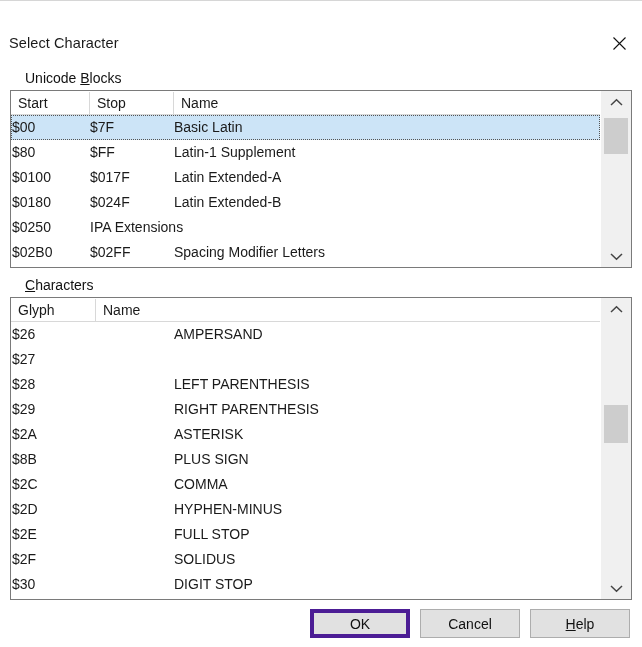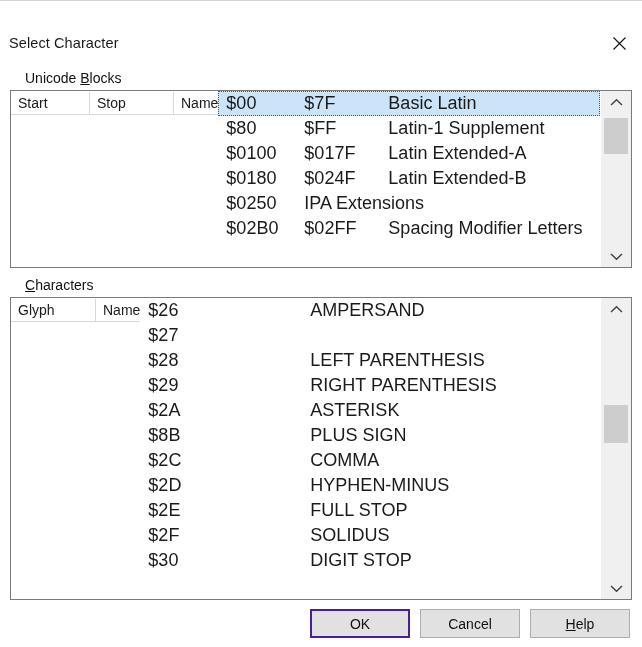--- a/index.html
+++ b/index.html
@@ -76,21 +76,21 @@
     background: #ffffff;
     box-sizing: border-box;
     display: flex;
     overflow: hidden;
     position: relative;
   }
   .list-main {
     flex: 1;
     min-width: 0;
     display: flex;
-    flex-direction: row;
+    flex-direction: column;
     overflow: hidden;
   }
   .hdr {
     display: flex;
     height: 24px;
     min-height: 24px;
     background: #ffffff;
     border-bottom: 1px solid #d8d8d8;
     align-items: center;
     box-sizing: border-box;
@@ -111,23 +111,23 @@
 
   .rows { flex: 1; overflow: hidden; }
   .row {
     display: flex;
     height: 25px;
     align-items: center;
     box-sizing: border-box;
     border: 1px solid transparent;
   }
   .row .cell {
-    font-size: 18px;
+    font-size: 14px;
     color: #1a1a1a;
-    padding-left: 7px;
+    padding-left: 0;
     box-sizing: border-box;
     white-space: nowrap;
     overflow: hidden;
     line-height: 23px;
   }
   .row.selected {
     background: #cce4f7;
     border: 1px dotted #555555;
   }
 
@@ -186,21 +186,21 @@
     font-size: 14px;
     color: #111111;
     display: flex;
     align-items: center;
     justify-content: center;
     box-sizing: border-box;
     cursor: default;
     padding: 0;
   }
   .btn.default {
-    border: 2px solid #4c1d95;
+    border: 4px solid #4c1d95;
   }
 </style>
 </head>
 <body>
 
 <div id="dialog">
 
   <div class="titlebar">
     <span class="title-text">Select Character</span>
     <div class="close-btn">

